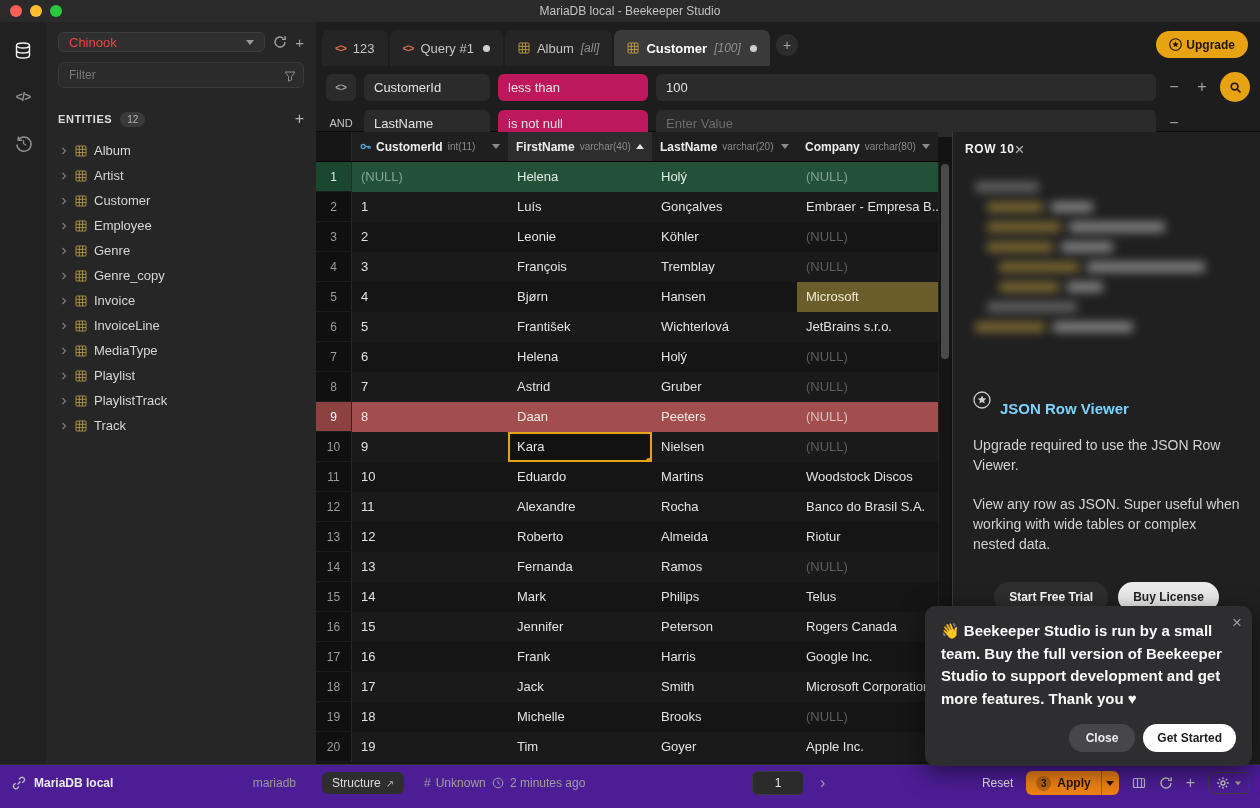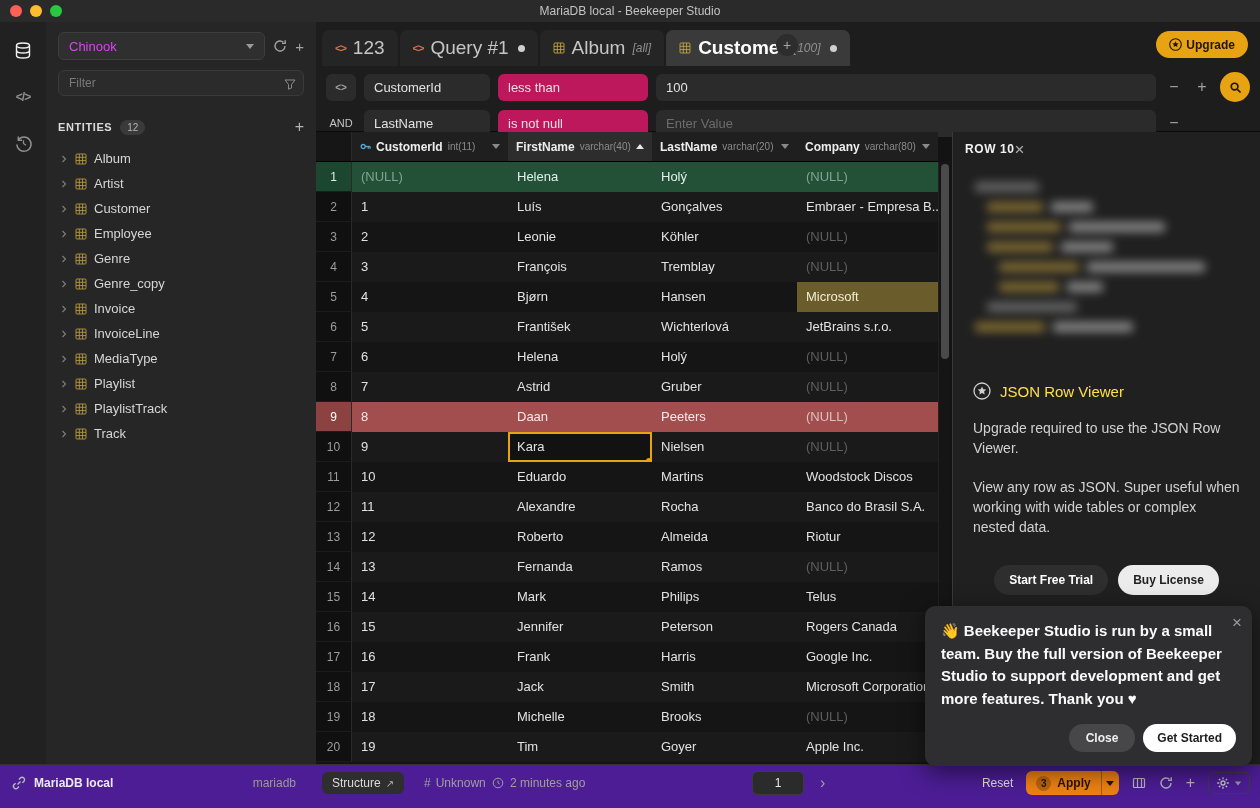--- a/index.html
+++ b/index.html
@@ -17,21 +17,21 @@
 
   
   .iconstrip { position:absolute; left:0; top:22px; width:46px; bottom:36px; background:#212122; display:flex; flex-direction:column; align-items:center; padding-top:18px; gap:24px; }
   .strip-btn { background:none; border:none; color:#8f8f8f; cursor:pointer; height:22px; display:flex; align-items:center; justify-content:center; }
   .strip-btn.active { color:#f0f0f0; }
   .strip-btn.code { font-size:12px; font-weight:bold; letter-spacing:-1px; }
 
   
   .sidebar { position:absolute; left:46px; top:22px; width:270px; bottom:36px; background:#262627; padding:10px 12px; }
   .conn-row { display:flex; align-items:center; gap:8px; }
-  .conn-select { flex:1; height:28px; background:#2f2f30; border:1px solid #3e3e40; border-radius:6px; display:flex; align-items:center; padding:2px 10px; font-size:13px; color:#d946ef; cursor:pointer; }
+  .conn-select { flex:1; height:20px; background:#2f2f30; border:1px solid #3e3e40; border-radius:6px; display:flex; align-items:center; padding:2px 10px; font-size:13px; color:#ef4444; cursor:pointer; }
   .conn-select .grow { flex:1; }
   .caret-down { width:0; height:0; border-left:4px solid transparent; border-right:4px solid transparent; border-top:5px solid #9a9a9a; display:inline-block; }
   .icon-btn { background:none; border:none; color:#a2a2a2; cursor:pointer; font-size:15px; display:flex; align-items:center; }
   .filter-wrap { position:relative; margin-top:10px; }
   .filter-wrap input { width:100%; height:26px; background:#2b2b2c; border:1px solid #3a3a3b; border-radius:6px; color:#ddd; font-size:12px; padding:0 26px 0 10px; outline:none; font-family:inherit; }
   .filter-wrap input::placeholder { color:#7a7a7a; }
   .funnel { position:absolute; right:8px; top:6px; color:#8d8d8d; }
   .entities-head { margin-top:22px; display:flex; align-items:center; }
   .entities-label { font-size:11px; font-weight:bold; letter-spacing:.6px; color:#dcdcdc; }
   .count-badge { margin-left:8px; background:#3a3a3b; color:#b3b3b3; font-size:10px; border-radius:8px; padding:2px 7px; }
@@ -45,21 +45,21 @@
   
   .main { position:absolute; left:316px; top:22px; right:0; bottom:36px; background:#131313; }
 
   
   .tabbar { position:absolute; top:0; left:0; right:0; height:44px; background:#1d1d1e; }
   .tabs { position:absolute; left:6px; bottom:0; display:flex; gap:2px; align-items:flex-end; }
   .tab { height:36px; background:#252526; border-radius:7px 7px 0 0; display:flex; align-items:center; gap:7px; padding:0 13px; cursor:pointer; }
   .tab.active { background:#3a3a3b; }
   .tab-ico.code { color:#d9704c; font-size:11px; font-weight:bold; letter-spacing:-1px; }
   .tab-ico.table { color:#c2a242; display:flex; }
-  .tab-label { font-size:19px; color:#c6c6c6; white-space:nowrap; }
+  .tab-label { font-size:13px; color:#c6c6c6; white-space:nowrap; }
   .tab.active .tab-label { color:#ffffff; font-weight:bold; }
   .tab-suffix { font-size:12px; font-style:italic; color:#8f8f8f; }
   .tab-dot { width:7px; height:7px; border-radius:50%; background:#cfcfcf; margin-left:2px; }
   .newtab { position:absolute; left:460px; bottom:10px; width:22px; height:22px; border:none; border-radius:50%; background:#2d2d2e; color:#a5a5a5; font-size:14px; cursor:pointer; }
   .upgrade-btn { position:absolute; right:12px; top:9px; height:27px; border:none; border-radius:14px; background:#e7a312; color:#241503; font-weight:bold; font-size:12px; padding:0 13px; display:flex; align-items:center; gap:4px; cursor:pointer; font-family:inherit; }
 
   
   .filterbar { position:absolute; top:44px; left:0; right:0; height:66px; background:#1d1d1e; border-bottom:1px solid #0b0b0b; padding:6px 10px 0 10px; }
   .f-row { display:flex; align-items:center; gap:8px; margin-bottom:6px; }
   .f-code { width:30px; height:27px; background:#2b2b2c; border:none; border-radius:6px; color:#a0a0a0; font-size:10px; font-weight:bold; cursor:pointer; font-family:inherit; }
@@ -108,21 +108,21 @@
   
   .row-panel { position:absolute; left:636px; right:0; top:110px; bottom:2px; background:#202021; border-left:1px solid #3a3a3b; }
   .rp-head { height:34px; display:flex; align-items:center; justify-content:flex-start; padding:0 12px; }
   .rp-title { font-size:12px; font-weight:bold; letter-spacing:.6px; color:#f2f2f2; }
   .rp-close { background:none; border:none; color:#b0b0b0; font-size:17px; cursor:pointer; line-height:1; }
   .rp-blur { margin:6px 16px 14px 16px; height:196px; filter:blur(5px); opacity:.55; overflow:hidden; }
   .bl { display:flex; gap:8px; margin:10px 0 10px 6px; }
   .bl i { height:10px; border-radius:3px; display:block; }
   .rp-feature { padding:0 20px; }
   .rp-title-row { display:flex; align-items:center; gap:9px; color:#e8e8e8; }
-  .rp-feature-name { font-size:15px; font-weight:normal; color:#fde047; }
+  .rp-feature-name { font-size:15px; font-weight:bold; color:#7dd3fc;margin-top:18px; }
   .rp-feature p { font-size:14px; color:#d2d2d2; line-height:1.45; margin-top:18px; }
   .rp-buttons { display:flex; gap:10px; margin-top:28px; justify-content:center; }
   .rp-trial { background:#2e2e2f; color:#fff; border:none; border-radius:15px; padding:8px 15px; font-size:12px; font-weight:bold; cursor:pointer; font-family:inherit; }
   .rp-buy { background:#ececec; color:#222; border:none; border-radius:15px; padding:8px 15px; font-size:12px; font-weight:bold; cursor:pointer; font-family:inherit; }
 
   
   .toast { position:absolute; right:8px; bottom:42px; width:327px; background:#2e2e30; border-radius:10px; padding:14px 16px 14px 16px; box-shadow:0 6px 24px rgba(0,0,0,.55); z-index:50; }
   .toast-close { position:absolute; top:8px; right:10px; background:none; border:none; color:#9c9c9c; font-size:17px; cursor:pointer; line-height:1; }
   .toast-msg { font-size:15px; font-weight:600; color:#fafafa; line-height:1.5; padding-right:12px; }
   .toast-actions { display:flex; justify-content:flex-end; gap:8px; margin-top:14px; }

